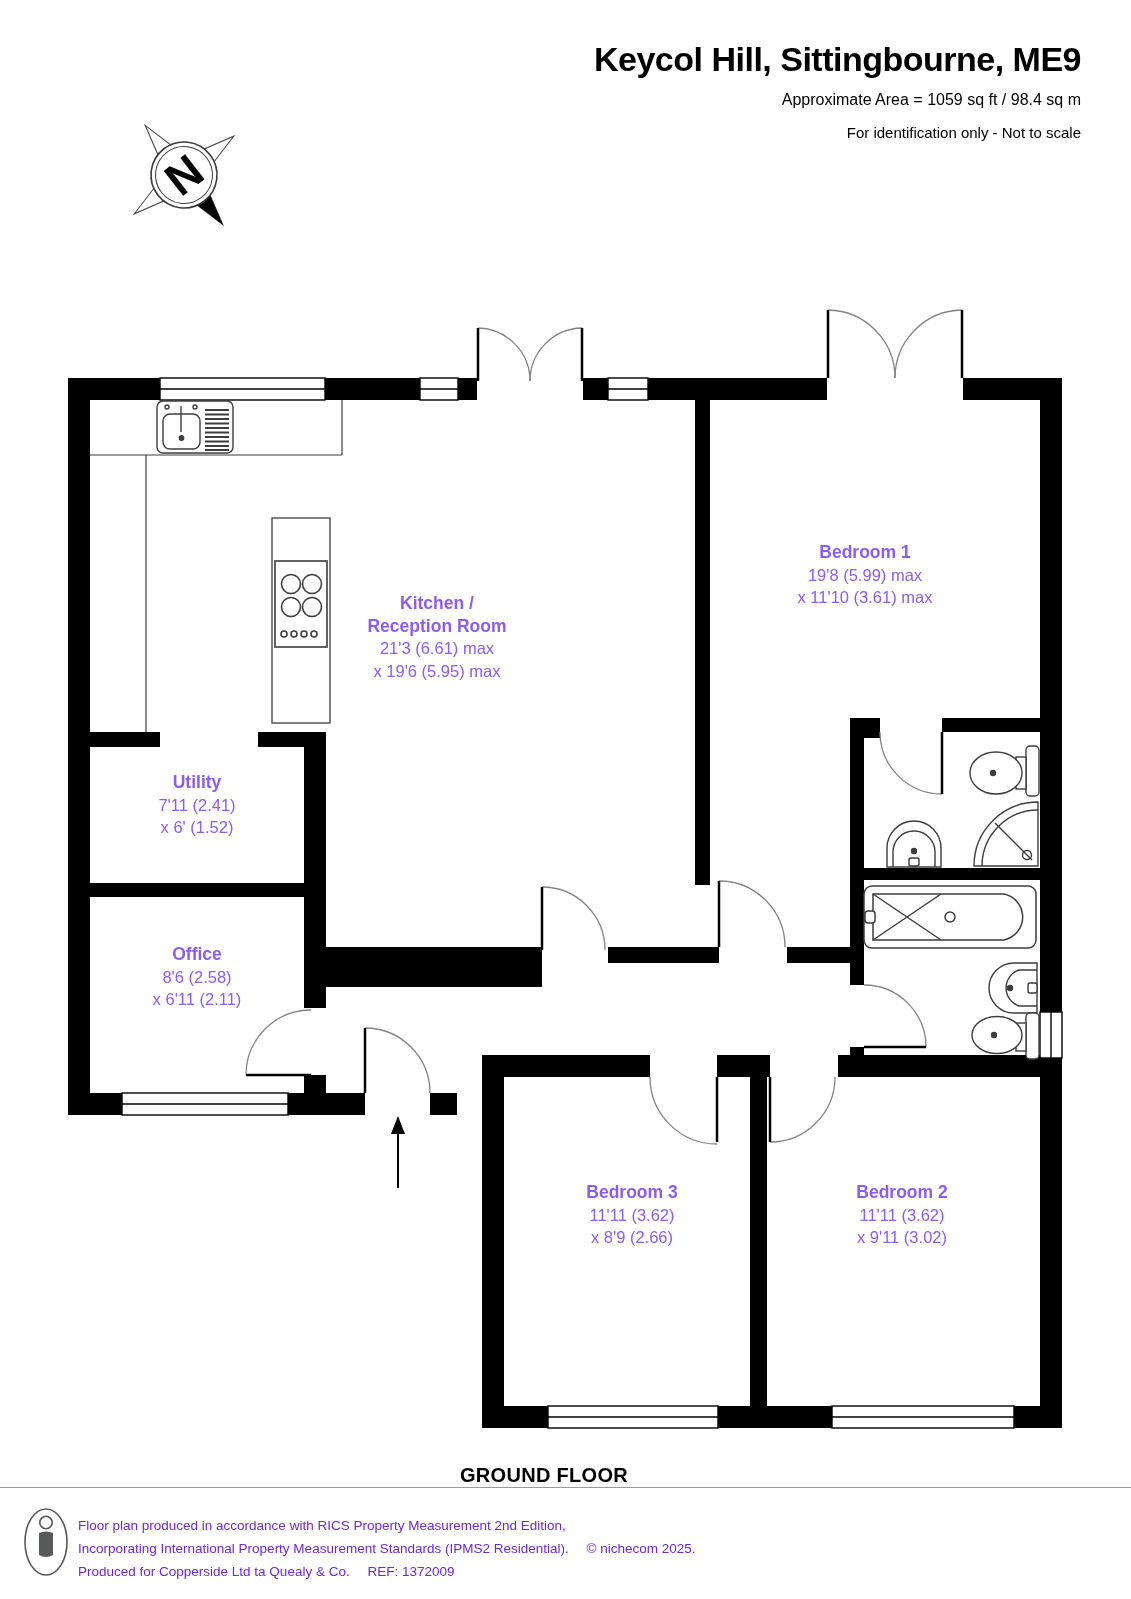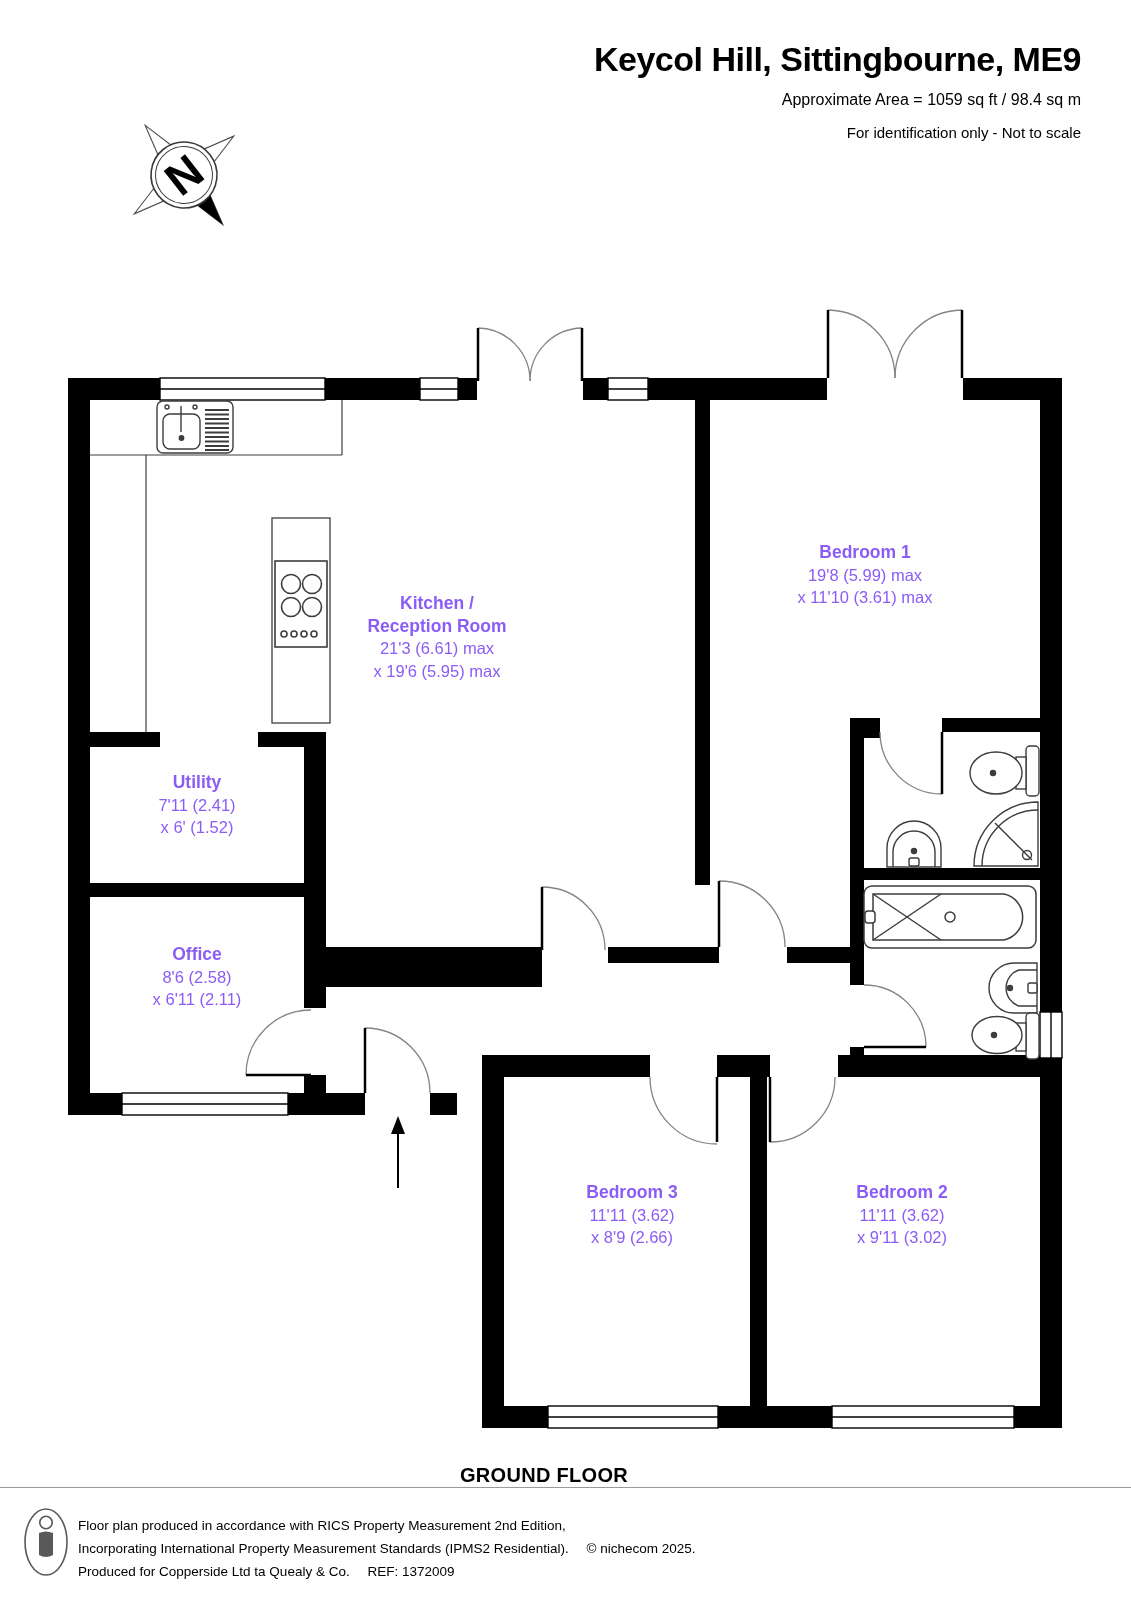--- a/index.html
+++ b/index.html
@@ -11,21 +11,21 @@
   .header .area{font-size:16px;margin-top:12px;}
   .header .note{font-size:15px;margin-top:15px;}
   .room-label{position:absolute;transform:translateX(-50%);text-align:center;
               font-size:16.5px;line-height:22.5px;white-space:nowrap;color:#8b5cf6;}
   .room-label .rname{font-weight:bold;font-size:17.5px;}
   .floor-label{position:absolute;left:544px;top:1447px;transform:translateX(-50%);
                font-size:20px;font-weight:bold;letter-spacing:0.3px;margin-top:17px;}
   .footer-rule{position:absolute;left:0;top:1487px;width:1131px;height:0;
                border-top:1px solid #9a9a9a;}
   .footer-text{position:absolute;left:78px;top:1514px;font-size:13.5px;
-               line-height:23px;color:#000000;}
+               line-height:23px;color:#6d28d9;}
   .cp{margin-left:14px;}
   .person-badge{position:absolute;left:22px;top:1506px;}
 </style>
 </head>
 <body>
 
 <div class="page">
 
   <svg class="plan-svg" width="1131" height="1599" viewBox="0 0 1131 1599">
 

